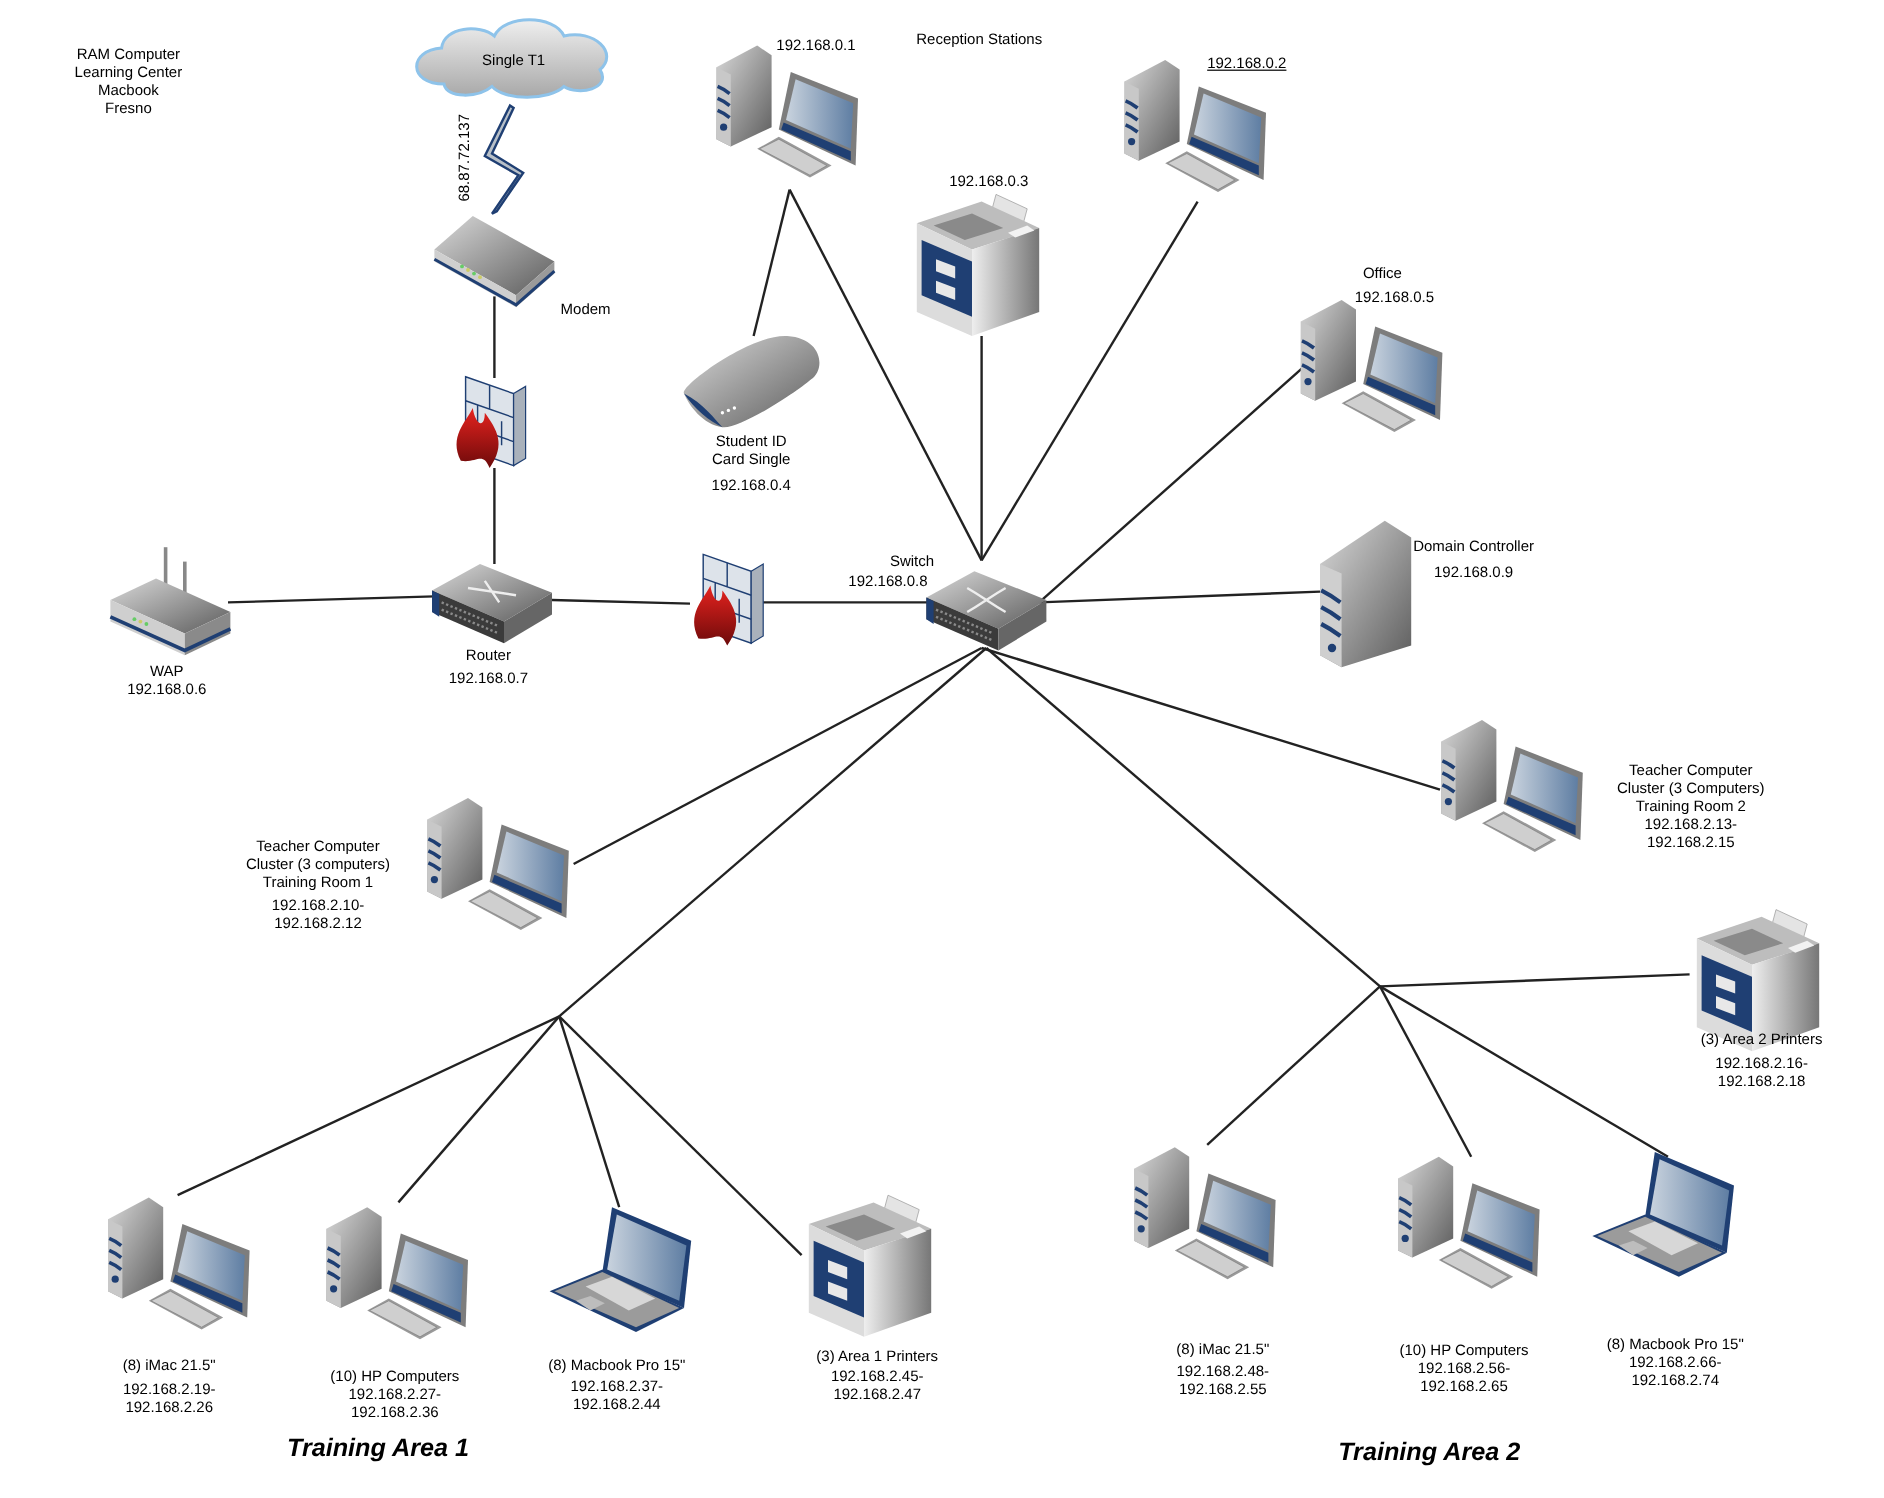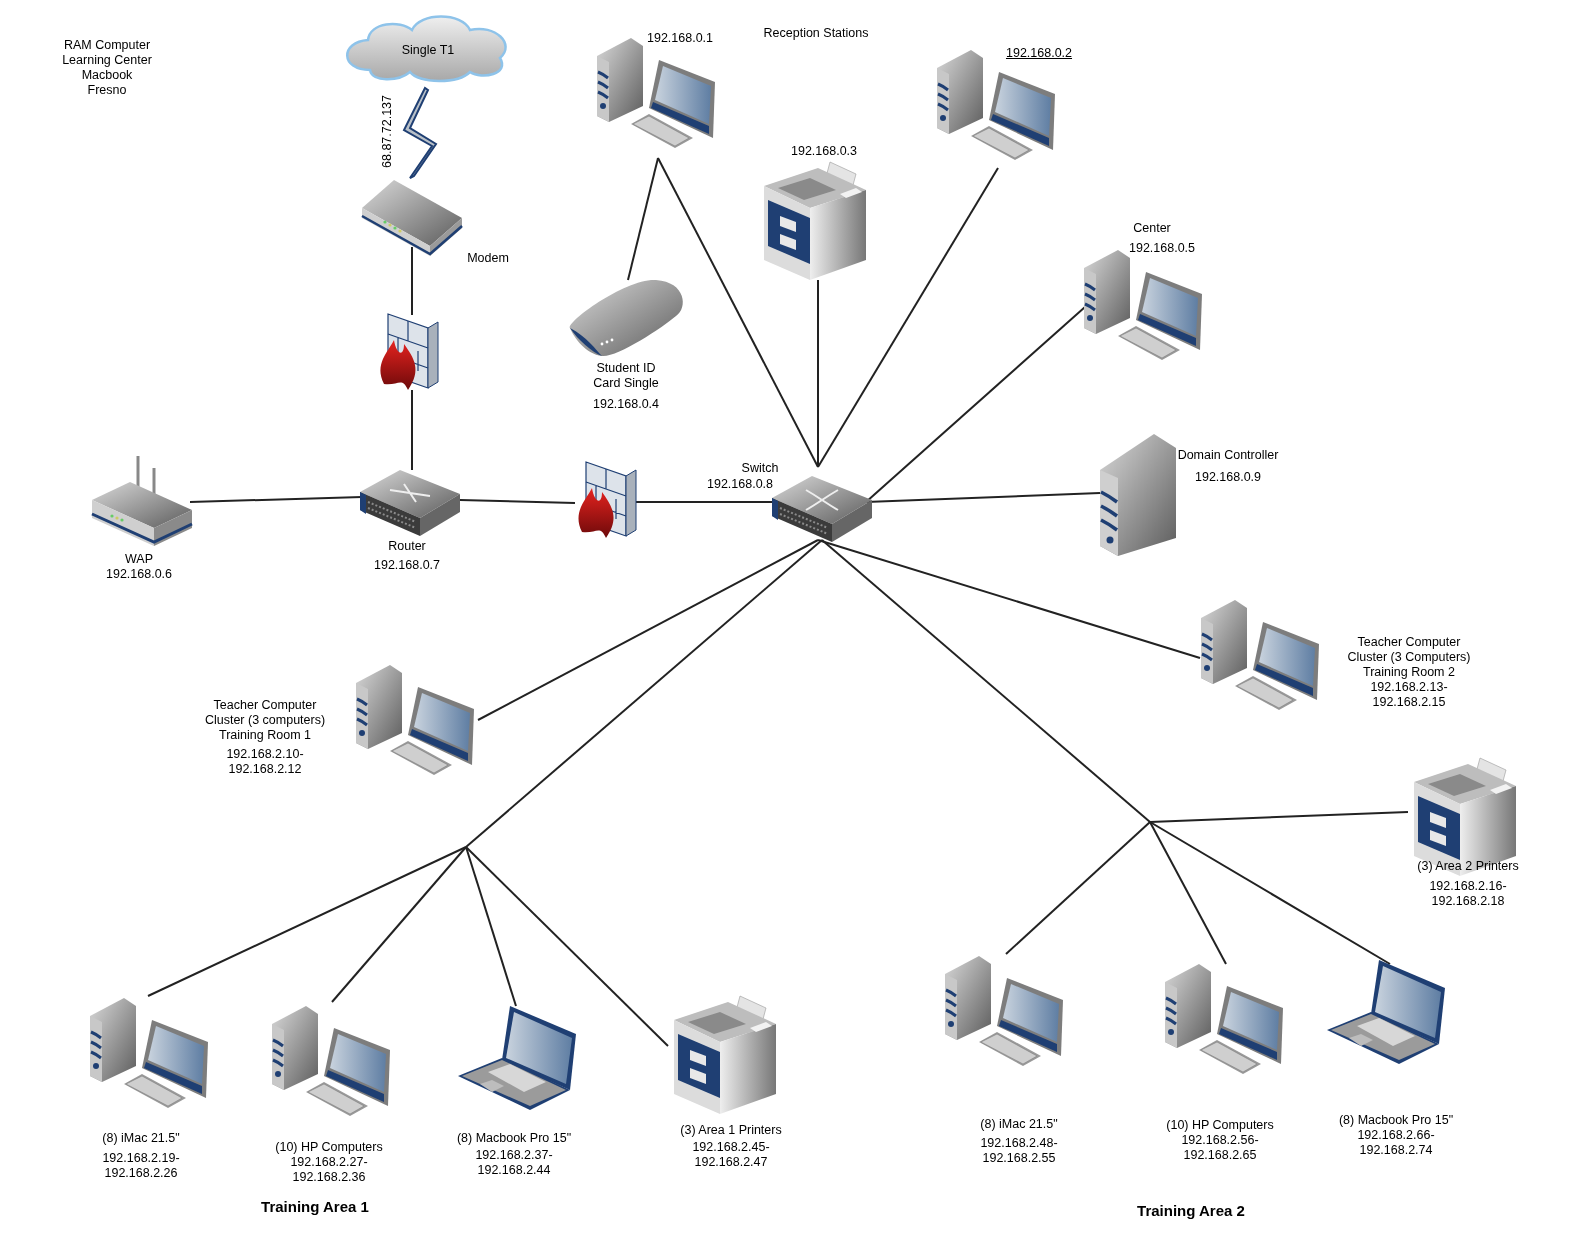--- a/index.html
+++ b/index.html
@@ -1,21 +1,21 @@
 <!DOCTYPE html>
 <html><head>
 <meta charset="utf-8">
 <style>
   html, body { margin:0; padding:0; background:#ffffff; }
   body { width:1570px; height:1248px; position:relative; overflow:hidden; font-family:"Liberation Sans", sans-serif; color:#000; }
   #wires { position:absolute; left:0; top:0; width:1570px; height:1248px; }
   .lbl { position:absolute; text-align:center; font-size:12.5px; line-height:15px; white-space:nowrap; transform:translateX(-50%); }
   .lbl .b { font-weight:normal; display:block; }
   .lbl .n { display:block; }
-  .big { font-size:15px; font-weight:bold; }
+  .big { font-size:21px; font-weight:bold;font-style:italic; }
   .rot { position:absolute; font-size:12.5px; transform:rotate(-90deg); transform-origin:left top; white-space:nowrap; }
 </style>
 </head>
 <body>
 
 <svg id="wires" xmlns="http://www.w3.org/2000/svg">
   <defs>
     <linearGradient id="gGray" x1="0" y1="0" x2="1" y2="1">
       <stop offset="0" stop-color="#d9d9d9"></stop>
         <stop offset="1" stop-color="#5c5c5c"></stop>
@@ -226,21 +226,21 @@
 <div class="lbl" style="left:824px;top:144px;">
     <span class="n">192.168.0.3</span>
   </div>
 <div class="lbl" style="left:626px;top:361px;">
   <span class="b">Student ID</span>
   <span class="b">Card Single</span>
   <span class="n" style="margin-top:6px">192.168.0.4</span>
 </div>
 
 <div class="lbl" style="left:1152px;top:221px;">
-  <span class="b">Center</span>
+  <span class="b">Office</span>
     <span class="n" style="margin-left:20px;margin-top:5px">192.168.0.5</span>
 </div>
 <div class="lbl" style="left:1228px;top:421px;margin-top:27px;">
   <span class="b">Domain Controller</span>
     <span class="n" style="margin-top:7px">192.168.0.9</span>
 </div>
 
 <div class="lbl" style="left:265px;top:698px;">
   <span class="b">Teacher Computer</span>
     <span class="b">Cluster (3 computers)</span>

